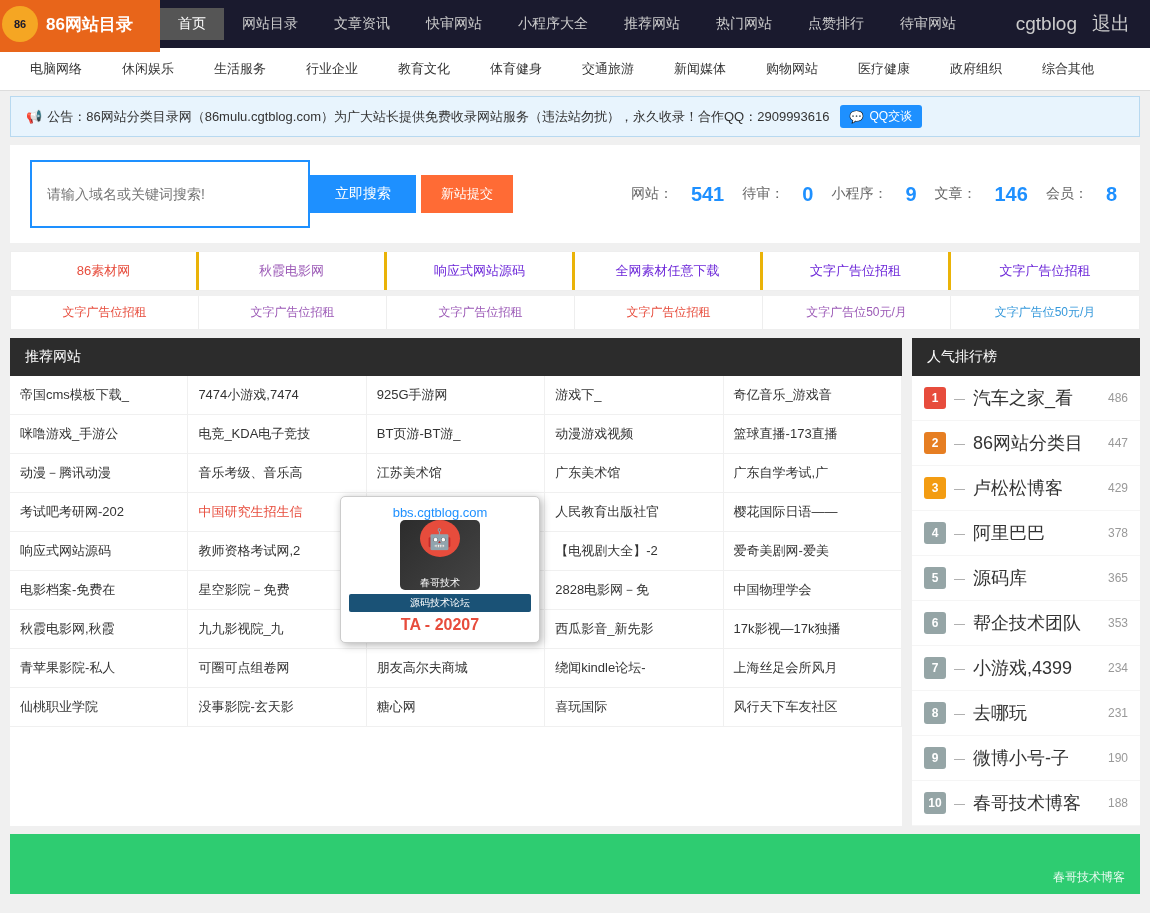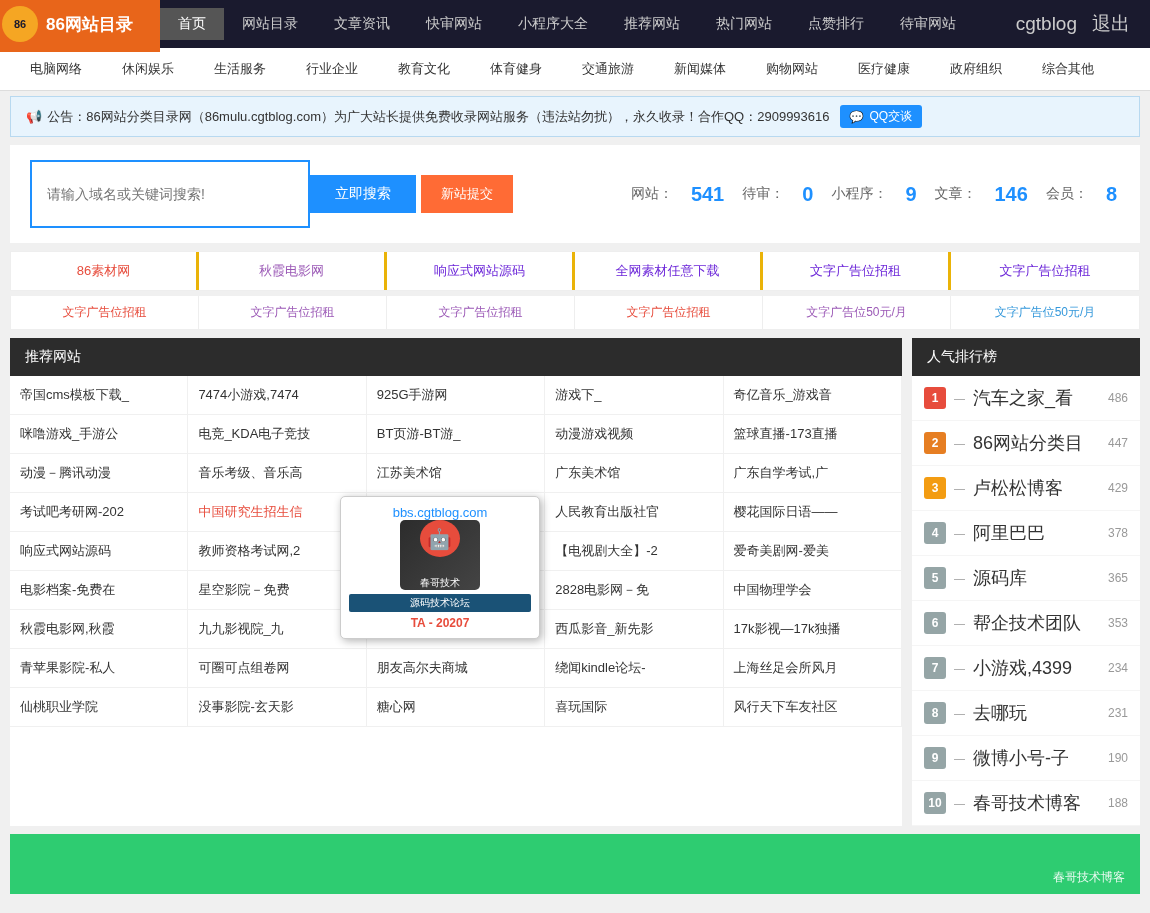--- a/index.html
+++ b/index.html
@@ -171,21 +171,21 @@
       <div style="position:absolute;top:120px;left:330px;z-index:10;background:white;border:1px solid #ccc;border-radius:5px;padding:8px;width:200px;text-align:center;box-shadow:2px 2px 8px rgba(0,0,0,0.3);">
         <div style="font-size:13px;color:#1e90ff;margin-bottom:0;">bbs.cgtblog.com</div>
         <div style="width:80px;height:70px;background:linear-gradient(135deg,#2c2c2c,#444);border-radius:5px;margin:0 auto;display:flex;flex-direction:column;align-items:center;justify-content:center;">
 
           <div style="width:40px;height:40px;background:#e74c3c;border-radius:50%;display:flex;align-items:center;justify-content:center;">
             <span style="font-size:20px;">🤖</span>
           </div>
           <div style="color:white;font-size:10px;margin-top:19px;">春哥技术</div>
         </div>
         <div style="background:#1a5276;color:white;font-size:10px;padding:2px 5px;margin-top:4px;border-radius:2px;">源码技术论坛</div>
-        <div style="font-size:12px;color:#e74c3c;font-weight:bold;margin-top:4px;">TA - 20207</div>
+        <div style="font-size:16px;color:#e74c3c;font-weight:bold;margin-top:4px;">TA - 20207</div>
       </div>
 
       <div class="sites-grid">
         <div class="site-item">帝国cms模板下载_</div>
         <div class="site-item">7474小游戏,7474</div>
         <div class="site-item">925G手游网</div>
         <div class="site-item">游戏下_</div>
         <div class="site-item">奇亿音乐_游戏音</div>
         <div class="site-item">咪噜游戏_手游公</div>
         <div class="site-item">电竞_KDA电子竞技</div>

